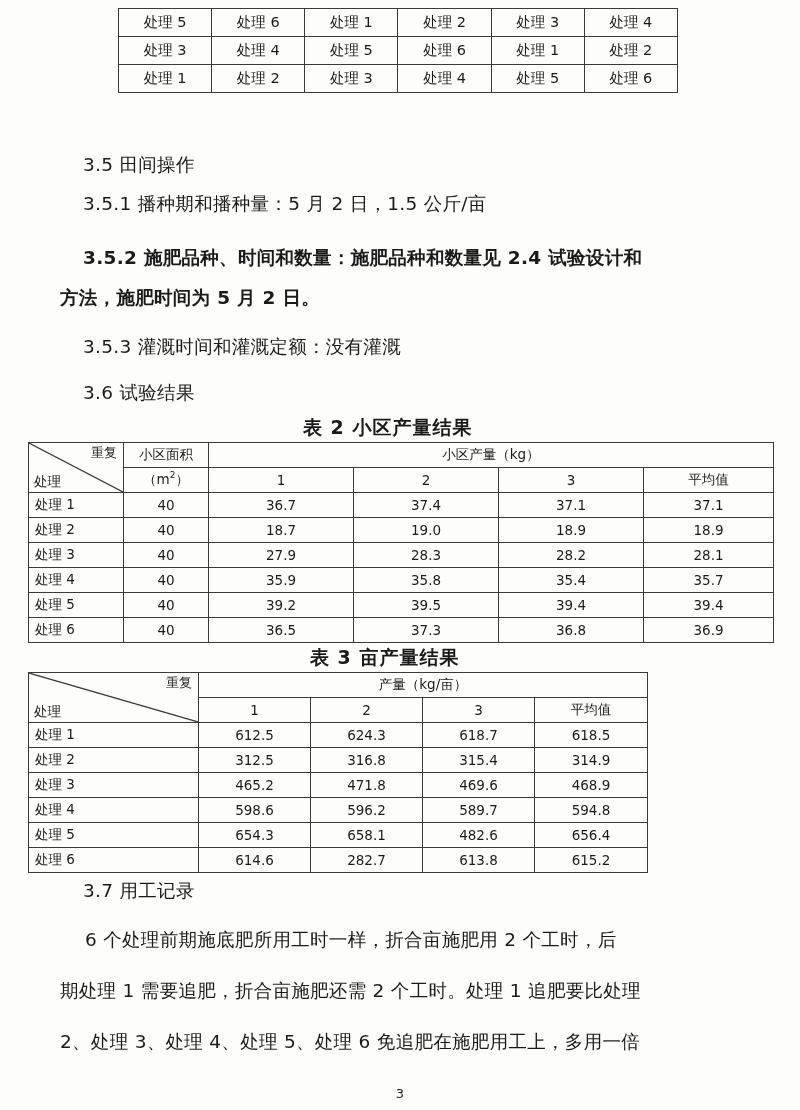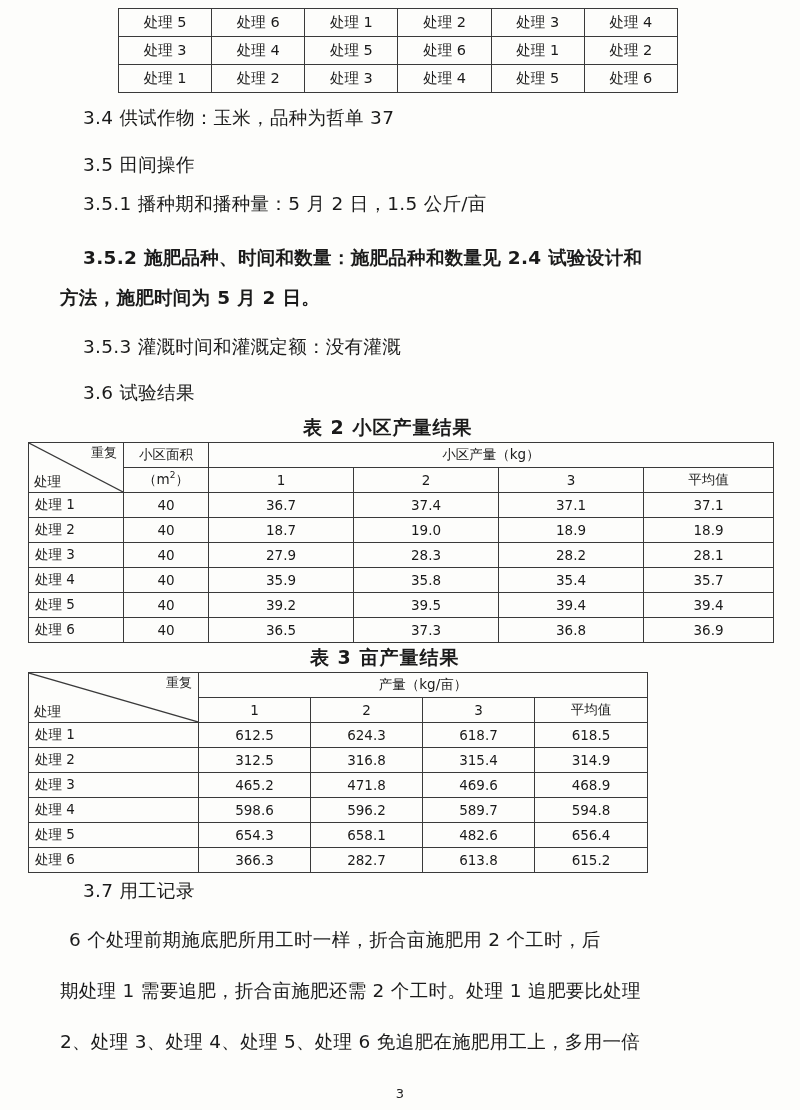--- a/index.html
+++ b/index.html
@@ -114,21 +114,20 @@
         <td>处理 2</td>
         <td>处理 3</td>
         <td>处理 4</td>
         <td>处理 5</td>
         <td>处理 6</td>
       </tr>
     </tbody>
       </table>
   </div>
 
-  <div class="para" style="left:83px; top:103px;">3.4 供试作物：玉米，品种为哲单 37</div>
   <div class="para" style="left:83px; top:150px;">3.5 田间操作</div>
   <div class="para" style="left:83px; top:189px;">3.5.1 播种期和播种量：5 月 2 日，1.5 公斤/亩</div>
   <div class="para b" style="left:83px; top:243px;">3.5.2 施肥品种、时间和数量：施肥品种和数量见 2.4 试验设计和</div>
   <div class="para b" style="left:60px; top:283px;">方法，施肥时间为 5 月 2 日。</div>
   <div class="para" style="left:83px; top:332px;">3.5.3 灌溉时间和灌溉定额：没有灌溉</div>
   <div class="para" style="left:83px; top:378px;text-align:center;">3.6 试验结果</div>
 
   <div class="caption" style="left:303px; top:415px;">表 2    小区产量结果</div>
 
   <div class="dtable-wrap" style="left:28px; top:442px;">
@@ -276,29 +275,29 @@
       </tr>
       <tr>
         <td class="lft">处理 5</td>
         <td>654.3</td>
         <td>658.1</td>
         <td>482.6</td>
         <td>656.4</td>
       </tr>
       <tr>
         <td class="lft">处理 6</td>
-        <td>366.3</td>
+        <td>614.6</td>
         <td>282.7</td>
         <td>613.8</td>
         <td>615.2</td>
       </tr>
     </tbody>
       </table>
   </div>
 
   <div class="para" style="left:83px; top:876px;">3.7 用工记录</div>
-  <div class="para" style="left:69px; top:925px;">6 个处理前期施底肥所用工时一样，折合亩施肥用 2 个工时，后</div>
+  <div class="para" style="left:85px; top:925px;">6 个处理前期施底肥所用工时一样，折合亩施肥用 2 个工时，后</div>
   <div class="para" style="left:60px; top:976px;">期处理 1 需要追肥，折合亩施肥还需 2 个工时。处理 1 追肥要比处理</div>
   <div class="para" style="left:60px; top:1027px;">2、处理 3、处理 4、处理 5、处理 6 免追肥在施肥用工上，多用一倍</div>
 
   <div class="pagenum" style="top:1086px;">3</div>
 
 </div>
 
 </body></html>

